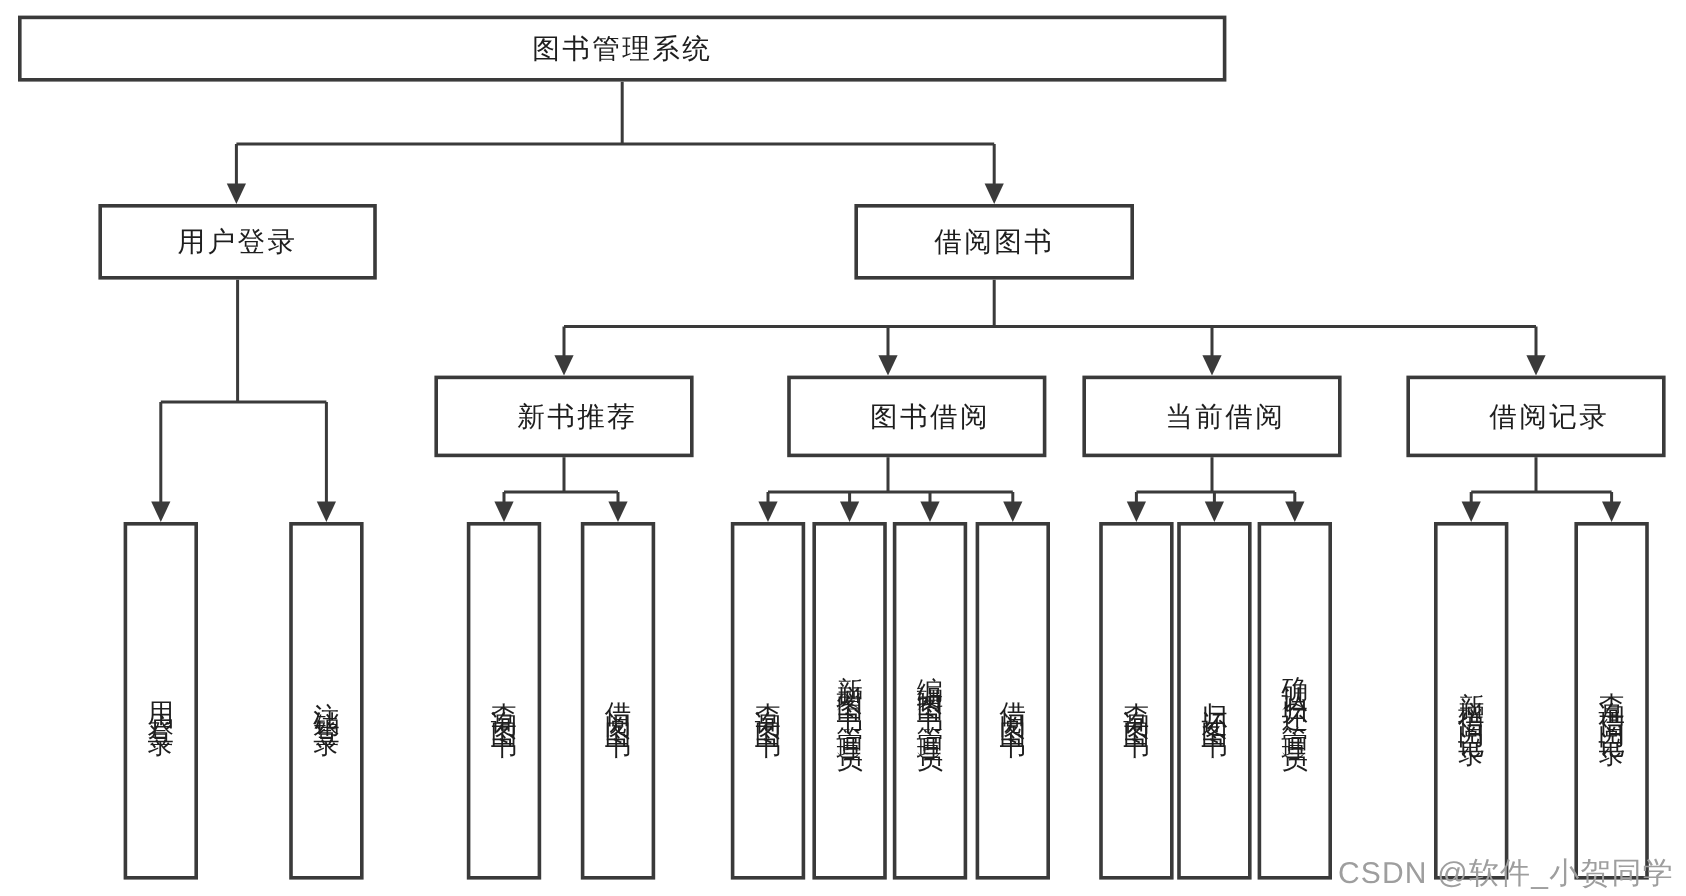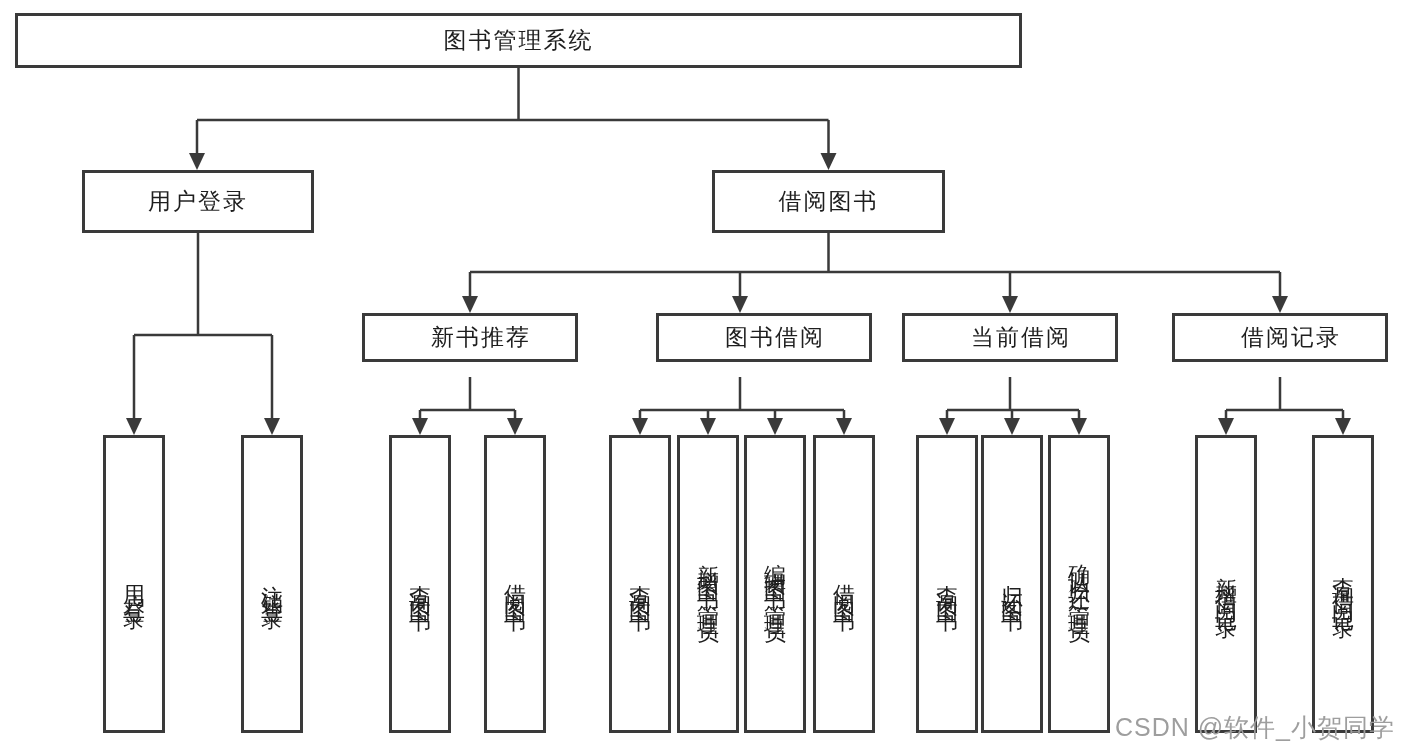--- a/index.html
+++ b/index.html
@@ -35,21 +35,21 @@
     text-orientation:mixed;
     letter-spacing:0.38em;
     line-height:1;
   }
   
   .n-root{left:15px;top:13px;width:1007px;height:55px;}
   
   .n-user-login{left:82px;top:170px;width:232px;height:63px;}
   .n-book-mgmt{left:712px;top:170px;width:233px;height:63px;}
   
-  .n-l3{top:313px;width:216px;height:49px;padding-left:22px;}
+  .n-l3{top:313px;width:216px;height:68px;padding-left:22px;}
   .n-new-rec{left:362px;}
   .n-book-borrow{left:656px;}
   .n-cur-borrow{left:902px;justify-content:center;}
   .n-borrow-rec{left:1172px;}
   
   .node.leaf{top:435px;width:62px;height:298px;}
   .lf-1{left:103px;}  .lf-2{left:241px;}
   .lf-3{left:389px;}  .lf-4{left:484px;}
   .lf-5{left:609px;}  .lf-6{left:677px;}
   .lf-7{left:744px;}  .lf-8{left:813px;}

